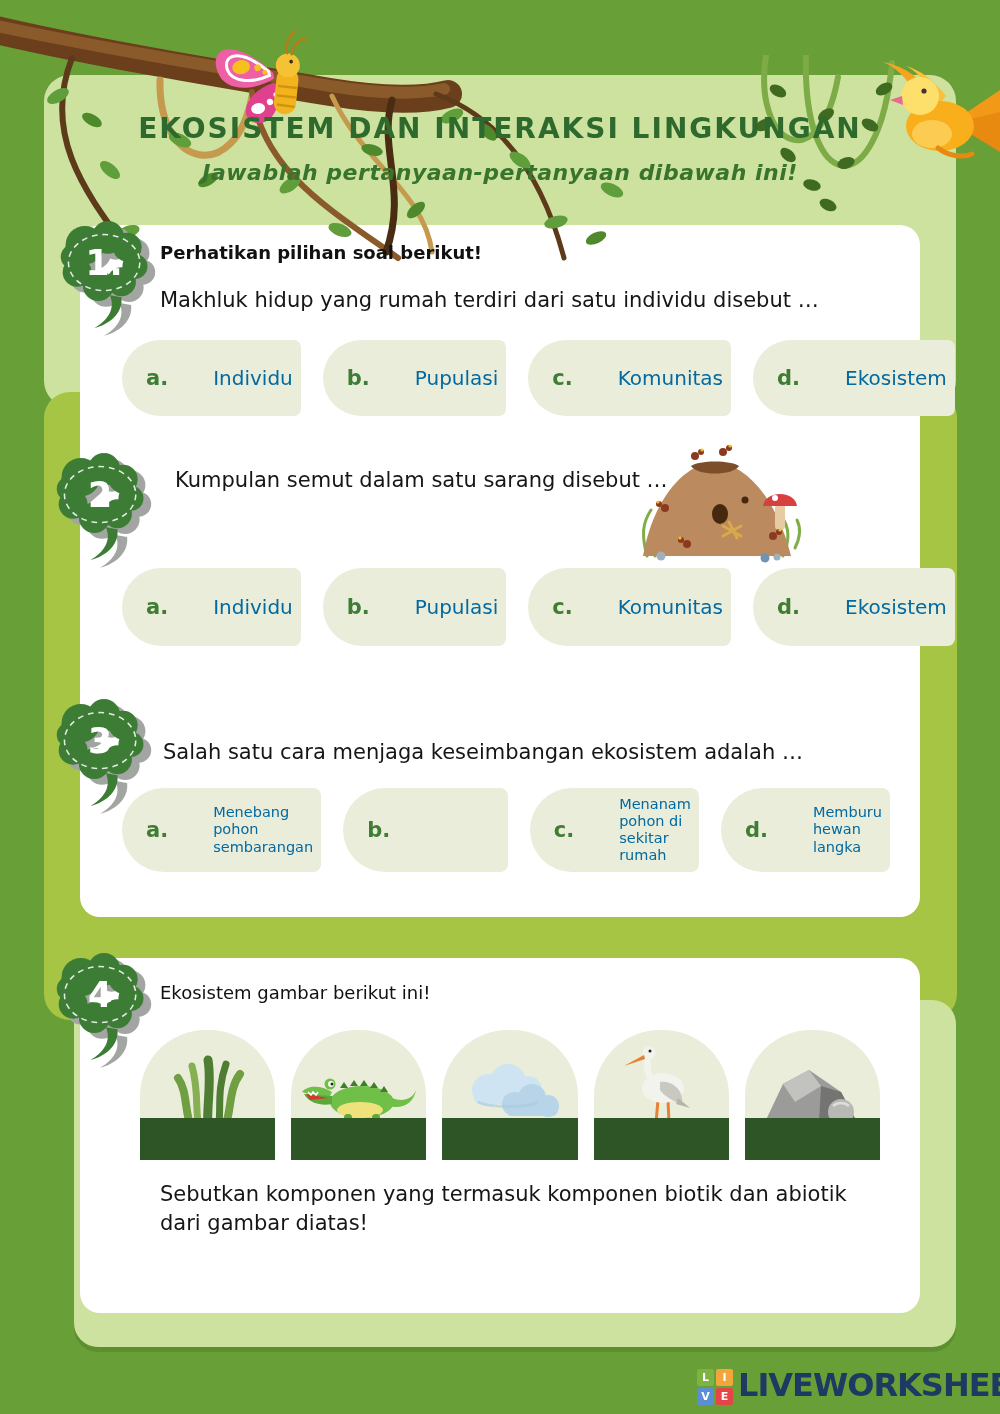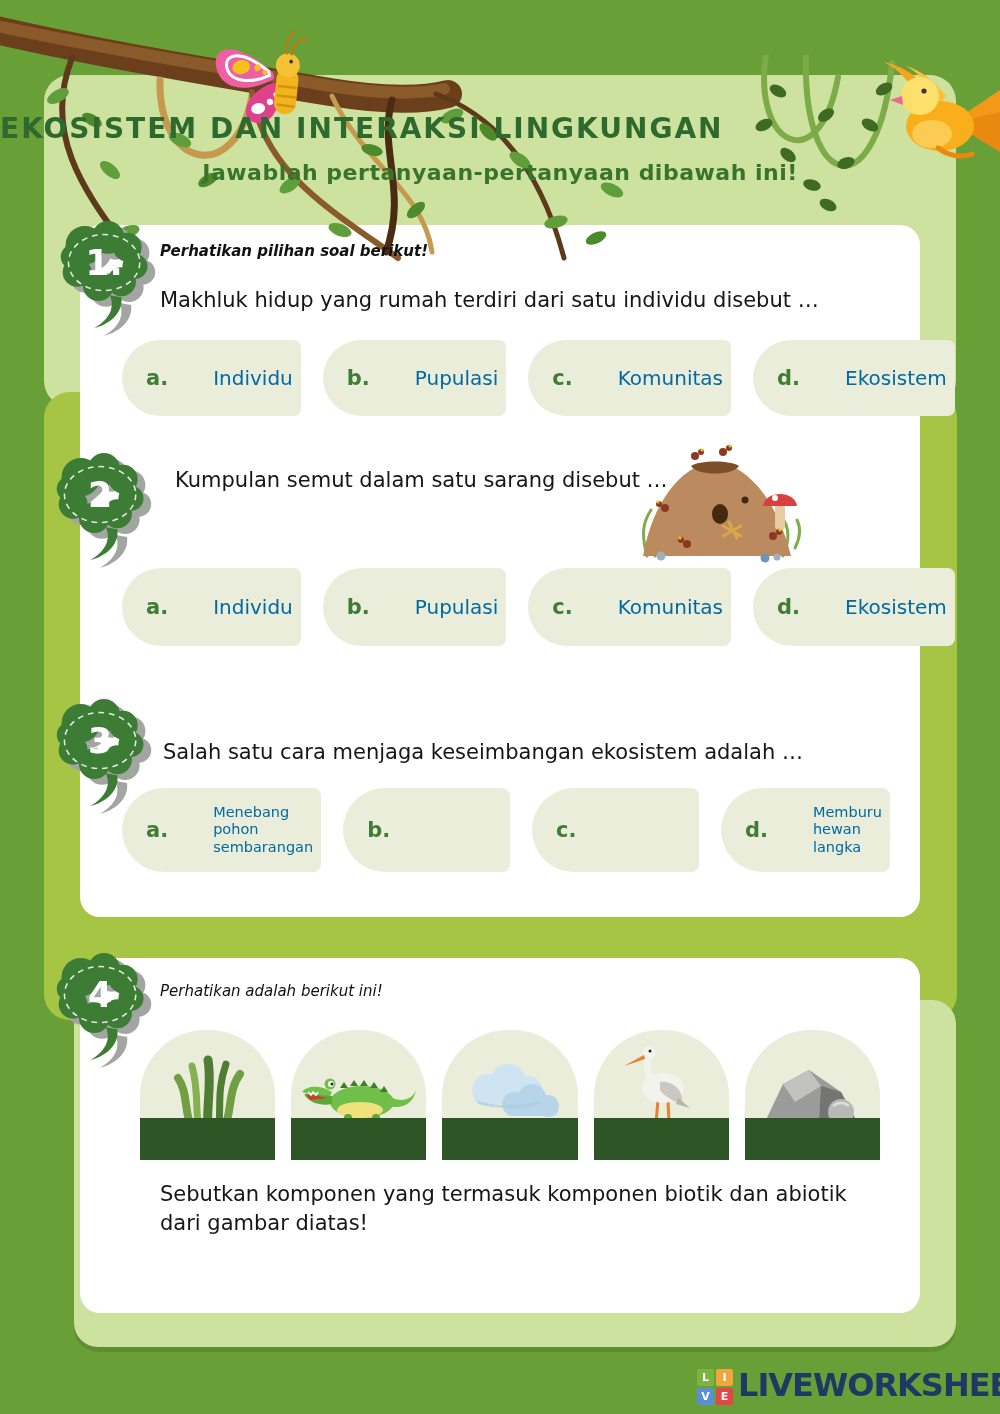--- a/index.html
+++ b/index.html
@@ -11,25 +11,25 @@
   .abs{position:absolute;}
   
   .panel-pale-top{left:44px; top:75px; width:912px; height:332px; background:#cde29e; border-radius:26px;}
   .panel-bright{left:44px; top:392px; width:913px; height:628px; background:#a6c544; border-radius:26px;}
   .panel-pale-bottom{left:74px; top:1000px; width:882px; height:347px; background:#cde29e; border-radius:24px; box-shadow:0 5px 0 rgba(40,70,15,.18);}
   .card{position:absolute; background:#ffffff; border-radius:20px;}
   .card1{left:80px; top:225px; width:840px; height:692px;}
   .card2{left:80px; top:958px; width:840px; height:355px;}
 
   
-  .title{left:0; top:112px; width:1000px; font-size:28px; font-weight:800; color:#2e6a2d; letter-spacing:2px;}
-  .subtitle{left:0; top:160px; width:1000px; text-align:center; font-size:22px; font-weight:700; color:#38742e; letter-spacing:.5px;}
-
-  
-  .q-heading{font-size:15px; font-weight:700; color:#111;font-style:italic;}
+  .title{left:0; top:112px; width:1000px; text-align:center; font-size:28px; font-weight:800; color:#2e6a2d; letter-spacing:2px;}
+  .subtitle{left:0; top:160px; width:1000px; text-align:center; font-size:22px; font-weight:700; color:#38742e; letter-spacing:.5px;font-style:italic;}
+
+  
+  .q-heading{font-size:18px; font-weight:700; color:#111;}
   .q-text{font-size:21px; color:#161616;}
 
   
   .opt-row{position:absolute; left:122px; width:768px; display:flex; gap:22px;}
   .opt{
     flex:1; background:#e9edd9; border-radius:42px 8px 8px 42px;
     display:flex; align-items:center; padding:6px 8px 6px 24px; box-sizing:border-box; gap:9px;
   }
   .opt-letter{font-weight:700; color:#3f7d35; font-size:21px; flex:0 0 auto;}
   .opt-text{color:#0369a1; font-size:20px; line-height:1.12;margin-left:36px;}
@@ -311,20 +311,21 @@
   <div class="opt-row" style="top:788px;height:84px;">
     <div class="opt">
       <span class="opt-letter">a.</span>
       <span class="opt-text small">Menebang pohon sembarangan</span>
     </div>
     <div class="opt">
       <span class="opt-letter">b.</span>
     </div>
     <div class="opt">
       <span class="opt-letter">c.</span>
+      <span class="opt-text small">Menanam pohon di sekitar rumah</span>
     </div>
     <div class="opt">
       <span class="opt-letter">d.</span>
       <span class="opt-text small">Memburu hewan langka</span>
     </div>
   </div>
 
   <svg class="bubble" style="left:50px;top:950px;" viewBox="0 0 110 122">
     <g fill="#a2a5a2" transform="translate(8,6)">
       <circle cx="32" cy="28" r="20"></circle>
@@ -344,21 +345,21 @@
         <circle cx="84" cy="50" r="13"></circle>
         <circle cx="70" cy="66" r="15"></circle>
         <circle cx="46" cy="70" r="16"></circle>
         <circle cx="24" cy="56" r="15"></circle>
         <circle cx="20" cy="40" r="13"></circle>
       <path d="M 58 80 C 64 94 56 106 42 114 C 58 110 72 98 70 82 Z"></path>
     </g>
     <ellipse cx="52" cy="46" rx="37" ry="29" fill="none" stroke="#ffffff" stroke-width="1.6" stroke-dasharray="6 5" opacity=".85"></ellipse>
     <text x="52" y="59" text-anchor="middle">4</text>
   </svg>
-  <div class="abs q-heading" style="left:160px;top:982px;font-weight:400;">Perhatikan adalah berikut ini!</div>
+  <div class="abs q-heading" style="left:160px;top:982px;font-weight:400;">Ekosistem gambar berikut ini!</div>
 
   <div class="img-row">
     <div class="img-card">
       <svg style="top:22px;" width="92" height="78" viewBox="0 0 92 78">
         <g fill="none" stroke-linecap="round">
           <path d="M 46 78 C 44 56 50 32 46 8" stroke="#4e7d33" stroke-width="9"></path>
           <path d="M 30 78 C 22 60 26 40 16 26" stroke="#6f9e43" stroke-width="8"></path>
           <path d="M 62 78 C 70 60 66 38 78 22" stroke="#6f9e43" stroke-width="8"></path>
           <path d="M 38 78 C 32 62 38 44 30 14" stroke="#86b052" stroke-width="7"></path>
           <path d="M 56 78 C 60 60 54 40 64 12" stroke="#4e7d33" stroke-width="7"></path>

